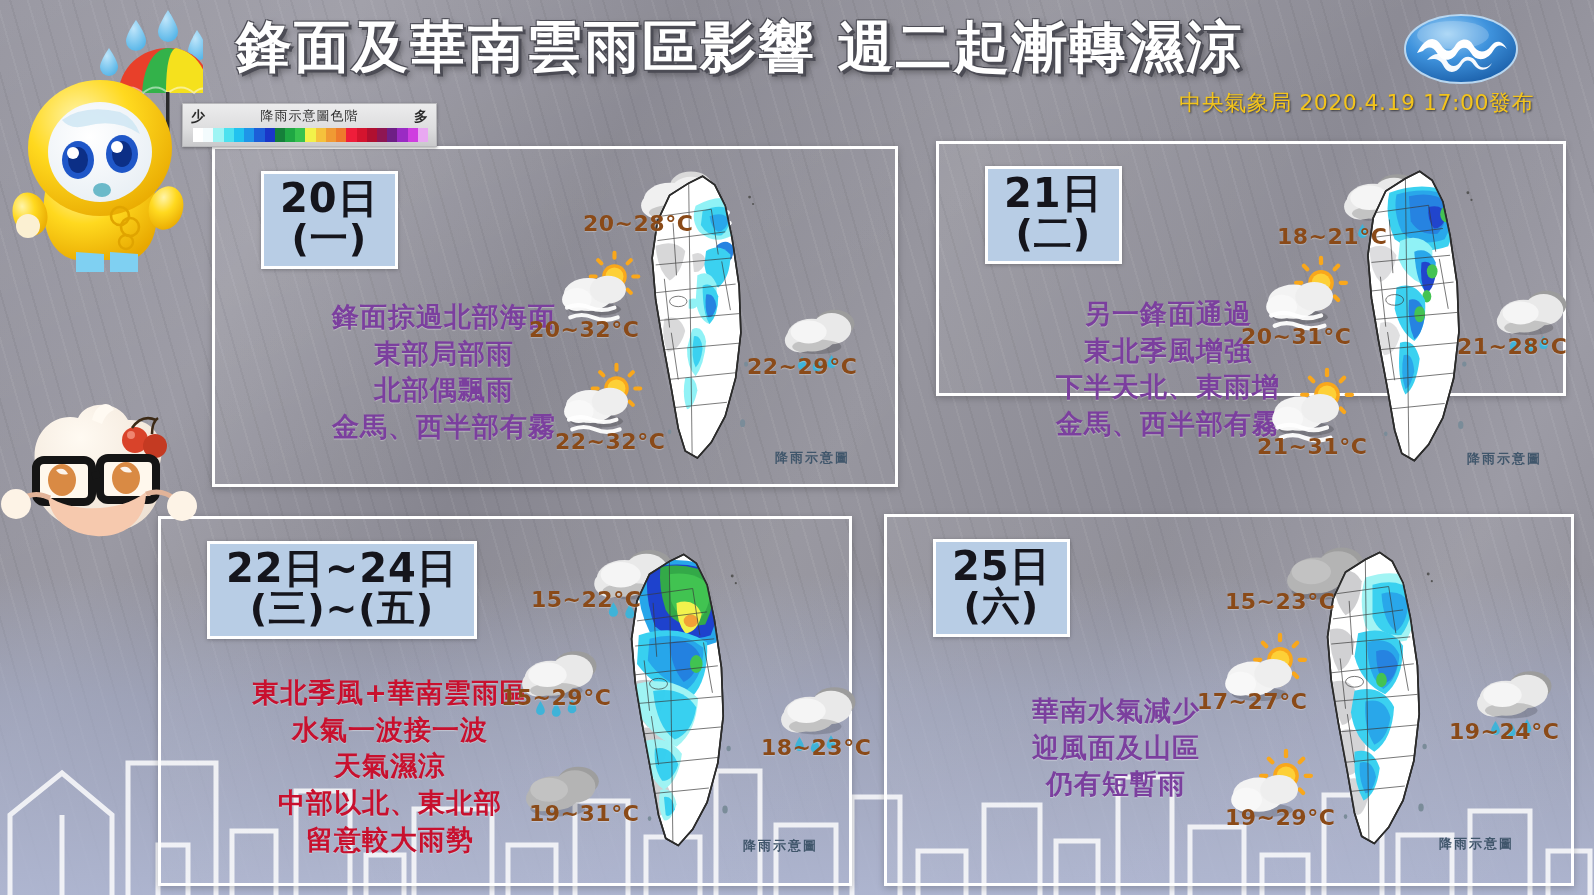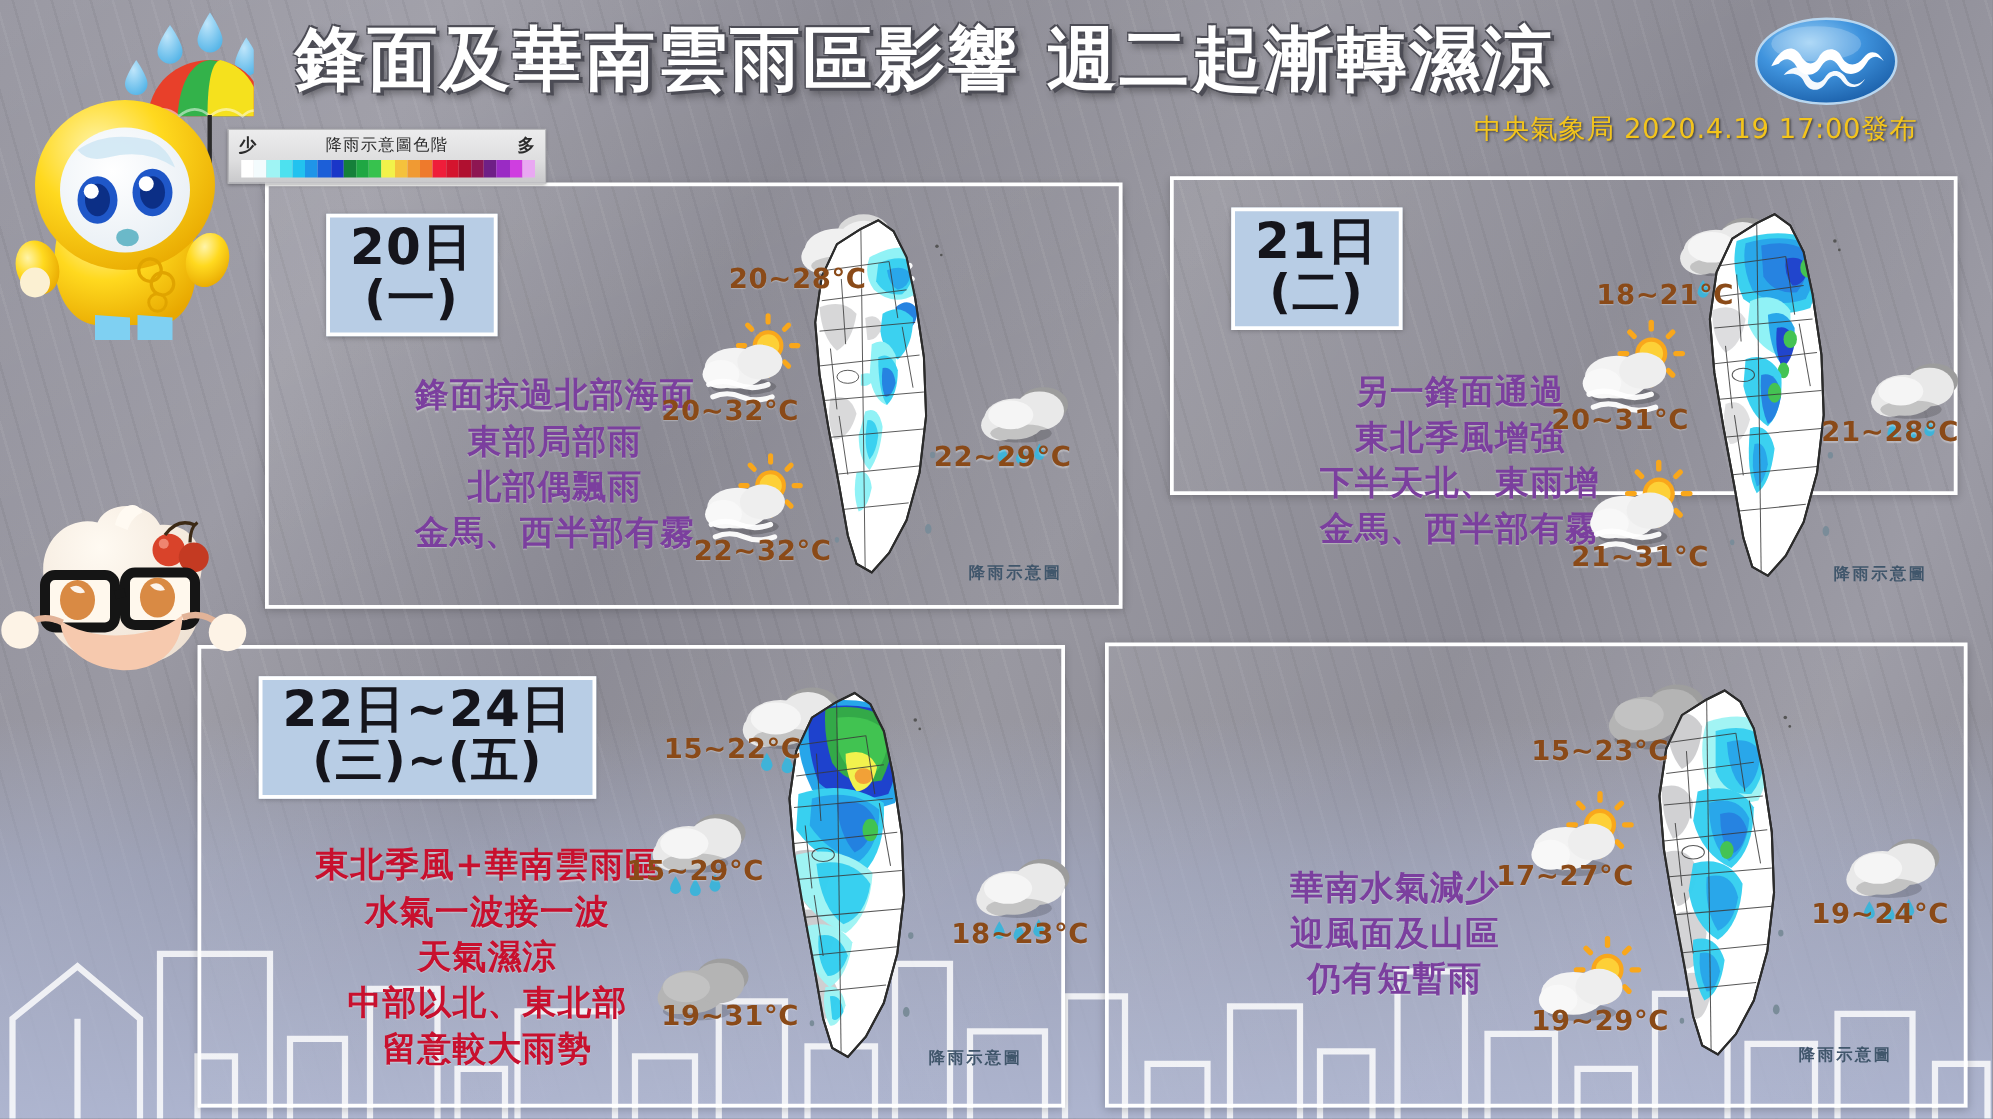--- a/index.html
+++ b/index.html
@@ -751,20 +751,24 @@
     <ellipse cx="40" cy="300" rx="2" ry="2.6" fill="#7a8c99"></ellipse>
   </svg>
     </div>
     <div class="temp" style="left:370px;top:68px"><span>15~22</span><span>°C</span></div>
       <div class="temp" style="left:340px;top:166px"><span>15~29</span><span>°C</span></div>
       <div class="temp" style="left:368px;top:282px"><span>19~31</span><span>°C</span></div>
       <div class="temp" style="left:600px;top:216px"><span>18~23</span><span>°C</span></div>
     <div class="map-caption" style="left:562px;top:318px">降雨示意圖</div>
   </div>
     <div class="panel" id="panel-3">
+    <div class="day-box">
+      <div class="day-main">25日</div>
+      <div class="day-sub">(六)</div>
+    </div>
     <div class="desc purple" style="top:176px">
         <span>華南水氣減少</span>
         <span>迎風面及山區</span>
         <span>仍有短暫雨</span>
       </div>
     <div style="position:absolute;left:388px;top:10px">
         <svg class="wicon" viewBox="-10 -10 120 105" style="width:112px;height:94px">
           <ellipse cx="62" cy="30" rx="24" ry="17" fill="#9e9e9e"></ellipse>
       <ellipse cx="38" cy="62" rx="32" ry="9" fill="rgba(0,0,0,.18)"></ellipse>
 

